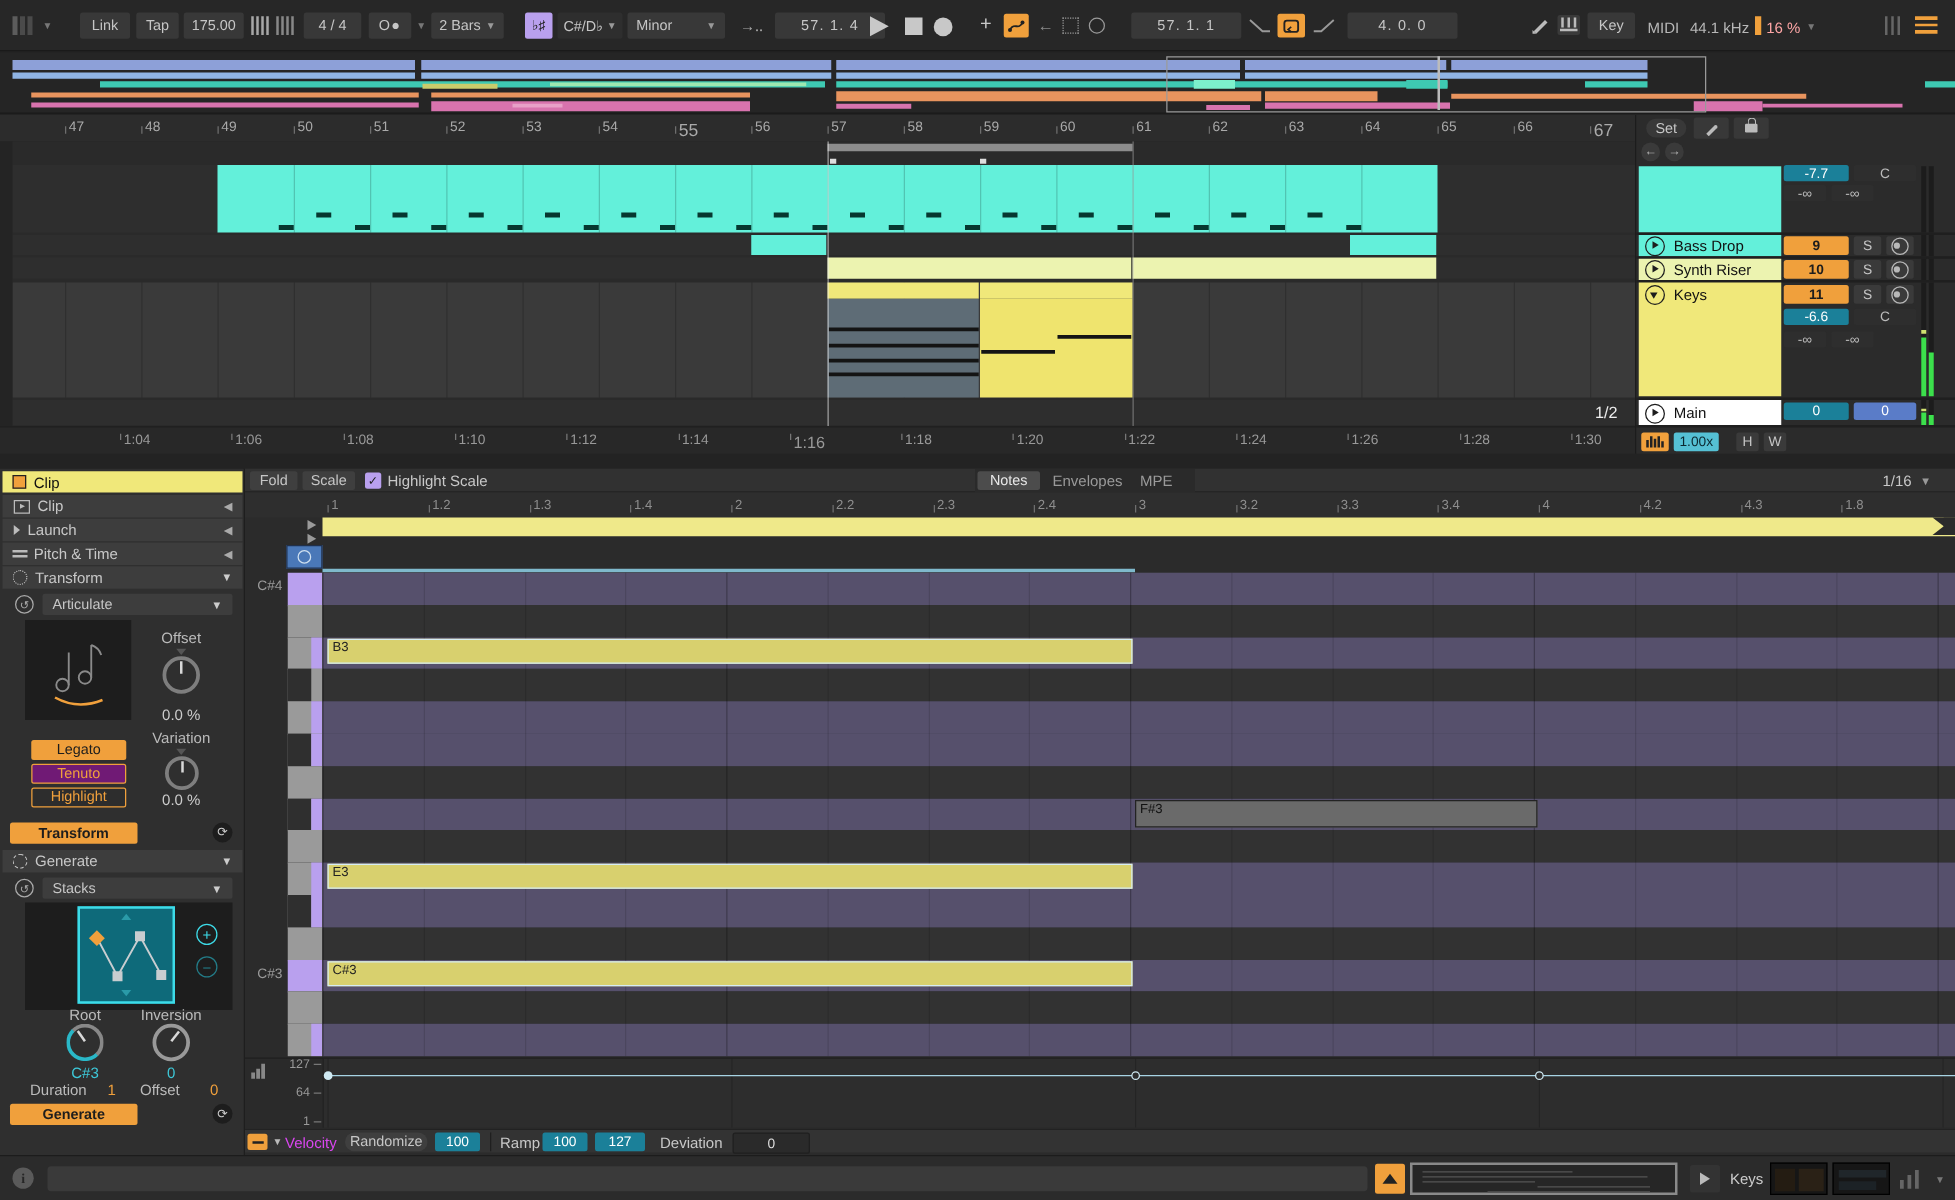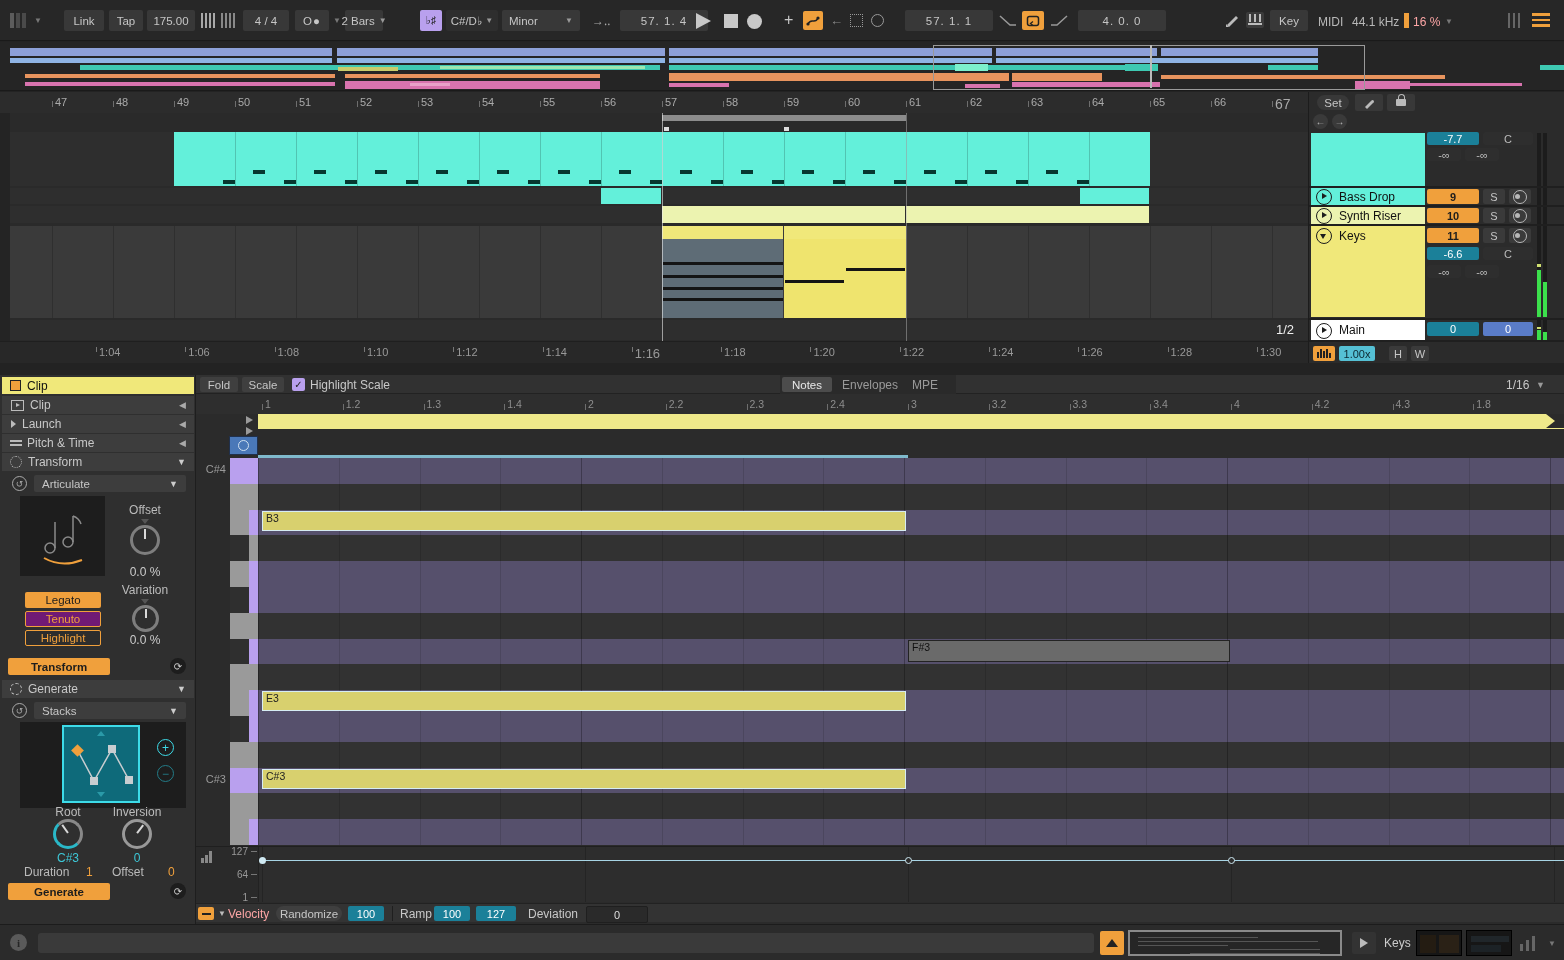--- a/index.html
+++ b/index.html
@@ -44,21 +44,21 @@
     </div>
     <div class="a" style="left:221px;top:13px;width:14px;height:15px">
       <div class="a" style="left:0;top:0;width:2px;height:15px;background:#888"></div>
         <div class="a" style="left:4px;top:0;width:2px;height:15px;background:#888"></div>
         <div class="a" style="left:8px;top:0;width:2px;height:15px;background:#888"></div>
         <div class="a" style="left:12px;top:0;width:2px;height:15px;background:#888"></div>
     </div>
     <div class="btn" style="left:243px;top:10px;width:46px;height:21px">4 / 4</div>
     <div class="btn" style="left:295px;top:10px;width:34px;height:21px;letter-spacing:1px">O●</div>
     <div class="lbl" style="left:333px;top:16px;color:#777;font-size:8px">▼</div>
-    <div class="btn" style="left:345px;top:10px;width:38px;height:21px">
+    <div class="btn" style="left:345px;top:10px;width:58px;height:21px">
         <span>2 Bars</span>
         <span style="font-size:8px;color:#999;margin-left:4px">▼</span>
       </div>
     <div class="btn" style="left:420px;top:10px;width:22px;height:21px;background:#b9a0ee;color:#222;font-size:11px">♭♯</div>
     <div class="btn" style="left:446px;top:10px;width:52px;height:21px;background:#2e2e2e">
         <span>C#/D♭</span>
         <span style="font-size:8px;color:#999;margin-left:3px">▼</span>
       </div>
     <div class="btn" style="left:502px;top:10px;width:78px;height:21px;justify-content:space-between;padding:0 7px">
         <span>Minor</span>
@@ -174,21 +174,21 @@
       <div style="position: absolute; left: 238px; top: 4px; font-size: 11px; color: rgb(170, 170, 170);">50</div>
       <div style="position: absolute; left: 296px; top: 9px; width: 1px; height: 6px; background: rgb(110, 110, 110);"></div>
       <div style="position: absolute; left: 299px; top: 4px; font-size: 11px; color: rgb(170, 170, 170);">51</div>
       <div style="position: absolute; left: 357px; top: 9px; width: 1px; height: 6px; background: rgb(110, 110, 110);"></div>
       <div style="position: absolute; left: 360px; top: 4px; font-size: 11px; color: rgb(170, 170, 170);">52</div>
       <div style="position: absolute; left: 418px; top: 9px; width: 1px; height: 6px; background: rgb(110, 110, 110);"></div>
       <div style="position: absolute; left: 421px; top: 4px; font-size: 11px; color: rgb(170, 170, 170);">53</div>
       <div style="position: absolute; left: 479px; top: 9px; width: 1px; height: 6px; background: rgb(110, 110, 110);"></div>
       <div style="position: absolute; left: 482px; top: 4px; font-size: 11px; color: rgb(170, 170, 170);">54</div>
       <div style="position: absolute; left: 540px; top: 9px; width: 1px; height: 6px; background: rgb(110, 110, 110);"></div>
-      <div style="position: absolute; left: 543px; top: 4px; font-size: 11px; color: rgb(170, 170, 170);">55</div>
+      <div style="position: absolute; left: 543px; top: 4px; font-size: 14px; color: rgb(170, 170, 170);">55</div>
       <div style="position: absolute; left: 601px; top: 9px; width: 1px; height: 6px; background: rgb(110, 110, 110);"></div>
       <div style="position: absolute; left: 604px; top: 4px; font-size: 11px; color: rgb(170, 170, 170);">56</div>
       <div style="position: absolute; left: 662px; top: 9px; width: 1px; height: 6px; background: rgb(110, 110, 110);"></div>
       <div style="position: absolute; left: 665px; top: 4px; font-size: 11px; color: rgb(170, 170, 170);">57</div>
       <div style="position: absolute; left: 723px; top: 9px; width: 1px; height: 6px; background: rgb(110, 110, 110);"></div>
       <div style="position: absolute; left: 726px; top: 4px; font-size: 11px; color: rgb(170, 170, 170);">58</div>
       <div style="position: absolute; left: 784px; top: 9px; width: 1px; height: 6px; background: rgb(110, 110, 110);"></div>
       <div style="position: absolute; left: 787px; top: 4px; font-size: 11px; color: rgb(170, 170, 170);">59</div>
       <div style="position: absolute; left: 845px; top: 9px; width: 1px; height: 6px; background: rgb(110, 110, 110);"></div>
       <div style="position: absolute; left: 848px; top: 4px; font-size: 11px; color: rgb(170, 170, 170);">60</div>
@@ -711,21 +711,21 @@
         <div style="position: absolute; left: 62.5px; top: 9.85714px; width: 7px; height: 7px; border-radius: 50%; background: rgb(207, 233, 242);"></div>
         <div style="position: absolute; left: 708.5px; top: 9.85714px; width: 7px; height: 7px; border-radius: 50%; background: rgb(45, 45, 45); border: 1.5px solid rgb(207, 233, 242); box-sizing: border-box;"></div>
         <div style="position: absolute; left: 1031.5px; top: 9.85714px; width: 7px; height: 7px; border-radius: 50%; background: rgb(45, 45, 45); border: 1.5px solid rgb(207, 233, 242); box-sizing: border-box;"></div>
       </div>
 
     <div class="a" style="left:0;top:528px;width:1368px;height:19px;background:#333;border-top:1px solid #222">
       <div class="btn orangebtn" style="left:2px;top:3px;width:16px;height:13px">
           <div style="width:9px;height:2px;background:#222"></div>
         </div>
       <div class="lbl" style="left:22px;top:5px;color:#bbb;font-size:8px">▼</div>
-      <div class="lbl" style="left:32px;top:3px;color:#fca5a5">Velocity</div>
+      <div class="lbl" style="left:32px;top:3px;color:#d946ef">Velocity</div>
       <div class="btn" style="left:80px;top:2px;width:66px;height:15px;border-radius:8px;background:#3f3f3f">Randomize</div>
       <div class="valbox teal" style="left:152px;top:2px;width:36px;height:15px">100</div>
       <div class="sep" style="left:196px;top:2px;width:1px;height:15px"></div>
       <div class="lbl" style="left:204px;top:3px;color:#c8c8c8">Ramp</div>
       <div class="valbox teal" style="left:238px;top:2px;width:36px;height:15px">100</div>
       <div class="valbox teal" style="left:280px;top:2px;width:40px;height:15px">127</div>
       <div class="lbl" style="left:332px;top:3px;color:#c8c8c8">Deviation</div>
       <div class="valbox" style="left:390px;top:2px;width:60px;height:15px;background:#2a2a2a;border:1px solid #1f1f1f;color:#ddd">0</div>
     </div>
   </div>

